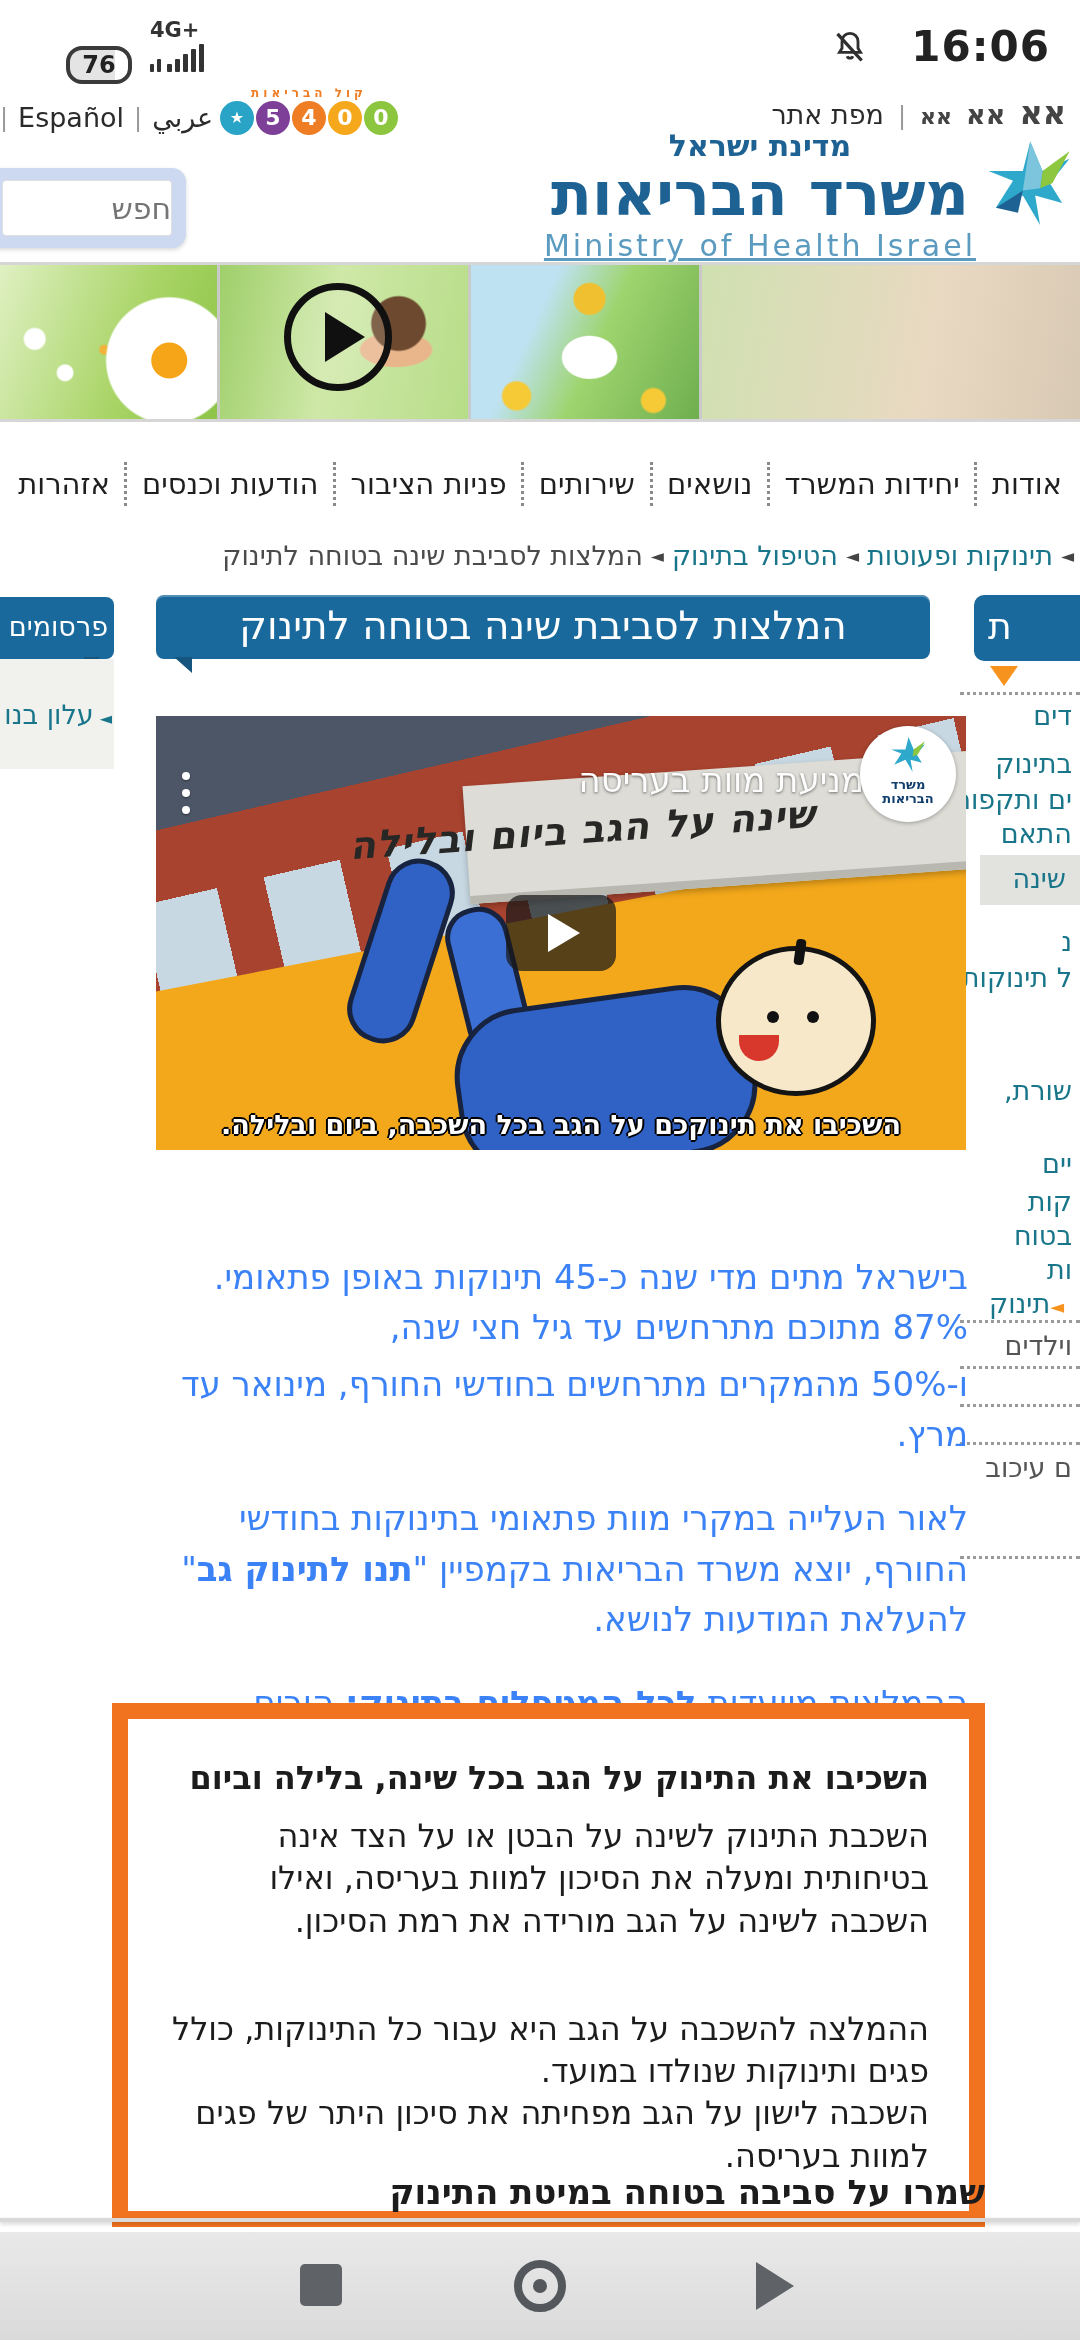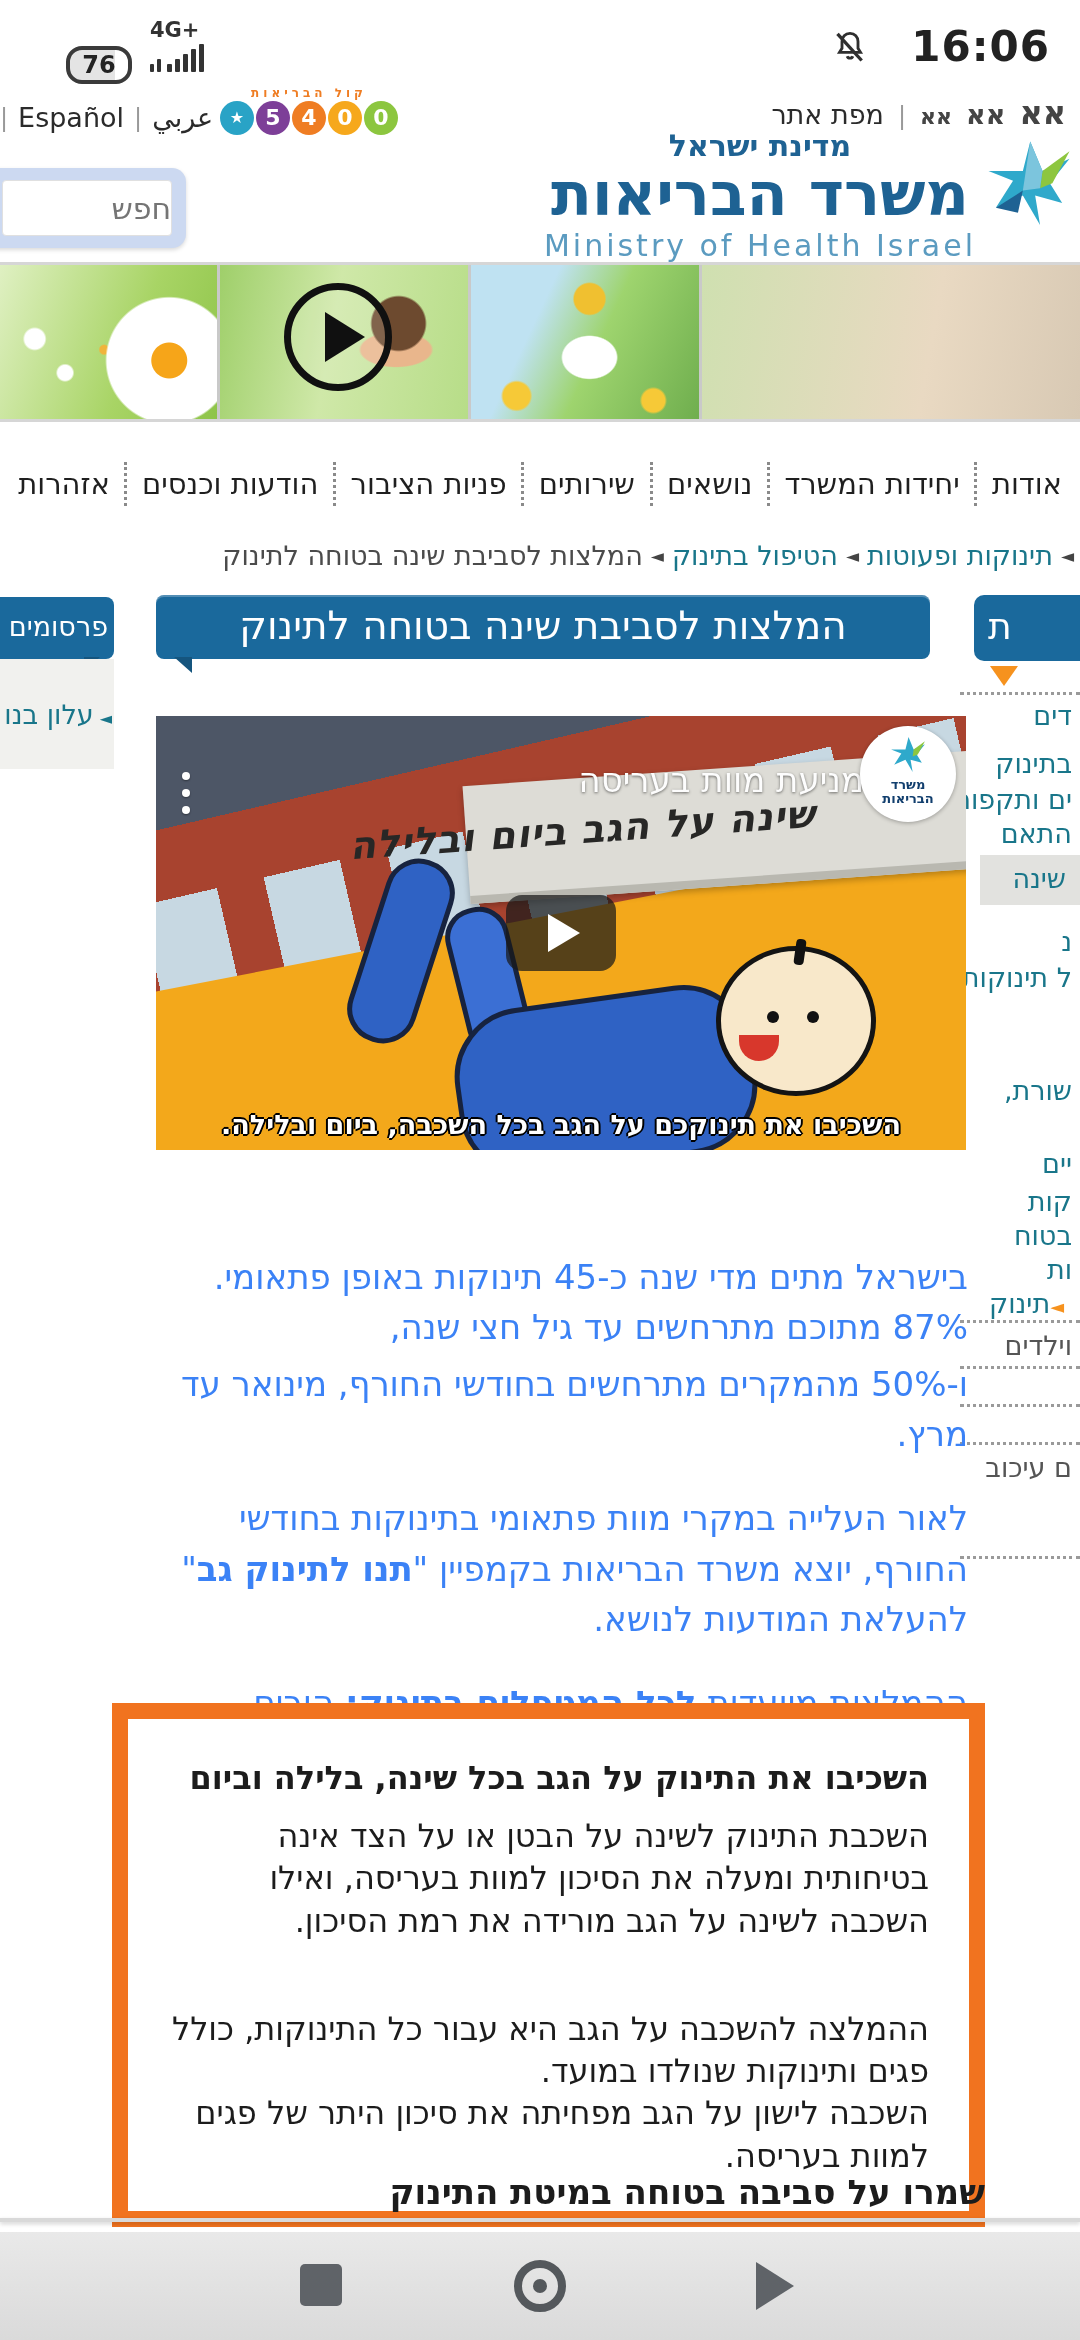--- a/index.html
+++ b/index.html
@@ -29,21 +29,21 @@
   .rightlinks { position:absolute; right:14px; top:8px; display:flex; align-items:baseline; gap:14px; color:#333; }
   .fontsize-btn { font-weight:bold; color:#444; }
   .sitemap { font-size:27px; color:#2b2b2b; }
   .sep { color:#999; font-size:24px; }
 
   
   .header { position:absolute; top:128px; right:8px; display:flex; align-items:flex-start; }
   .logo-text { text-align:center; margin-right:10px; direction:rtl; }
   .state-label { font-size:30px; font-weight:bold; color:#1e6293; display:block; }
   .ministry-he { font-size:60px; font-weight:bold; color:#1e6293; display:block; line-height:1.05; }
-  .ministry-en { font-size:30px; color:#5b9bc0; letter-spacing:3px; display:block; margin-top:2px; }
+  .ministry-en { font-size:30px; color:#5b9bc0; letter-spacing:3px; display:block; margin-top:2px;text-decoration:underline; }
   .logo-star { width:86px; height:96px; margin-top:6px; }
 
   .searchbox { position:absolute; left:-34px; top:168px; width:220px; height:80px; background:#ccd9f1; border-radius:14px;
     box-shadow:0 2px 4px rgba(0,0,0,.15); }
   .searchbox input { position:absolute; right:14px; top:12px; width:170px; height:56px; border:1px solid #e0e0e0; border-radius:4px;
     font-size:30px; color:#555; text-align:right; padding-left:12px; direction:rtl; font-family:"DejaVu Sans",sans-serif; outline:none; }
 
   
   .carousel { position:absolute; top:262px; left:0; width:100%; height:160px; background:#c9c9c9;
     border-top:3px solid #d6d6d6; border-bottom:3px solid #d6d6d6; display:flex; gap:3px; overflow:hidden; }

